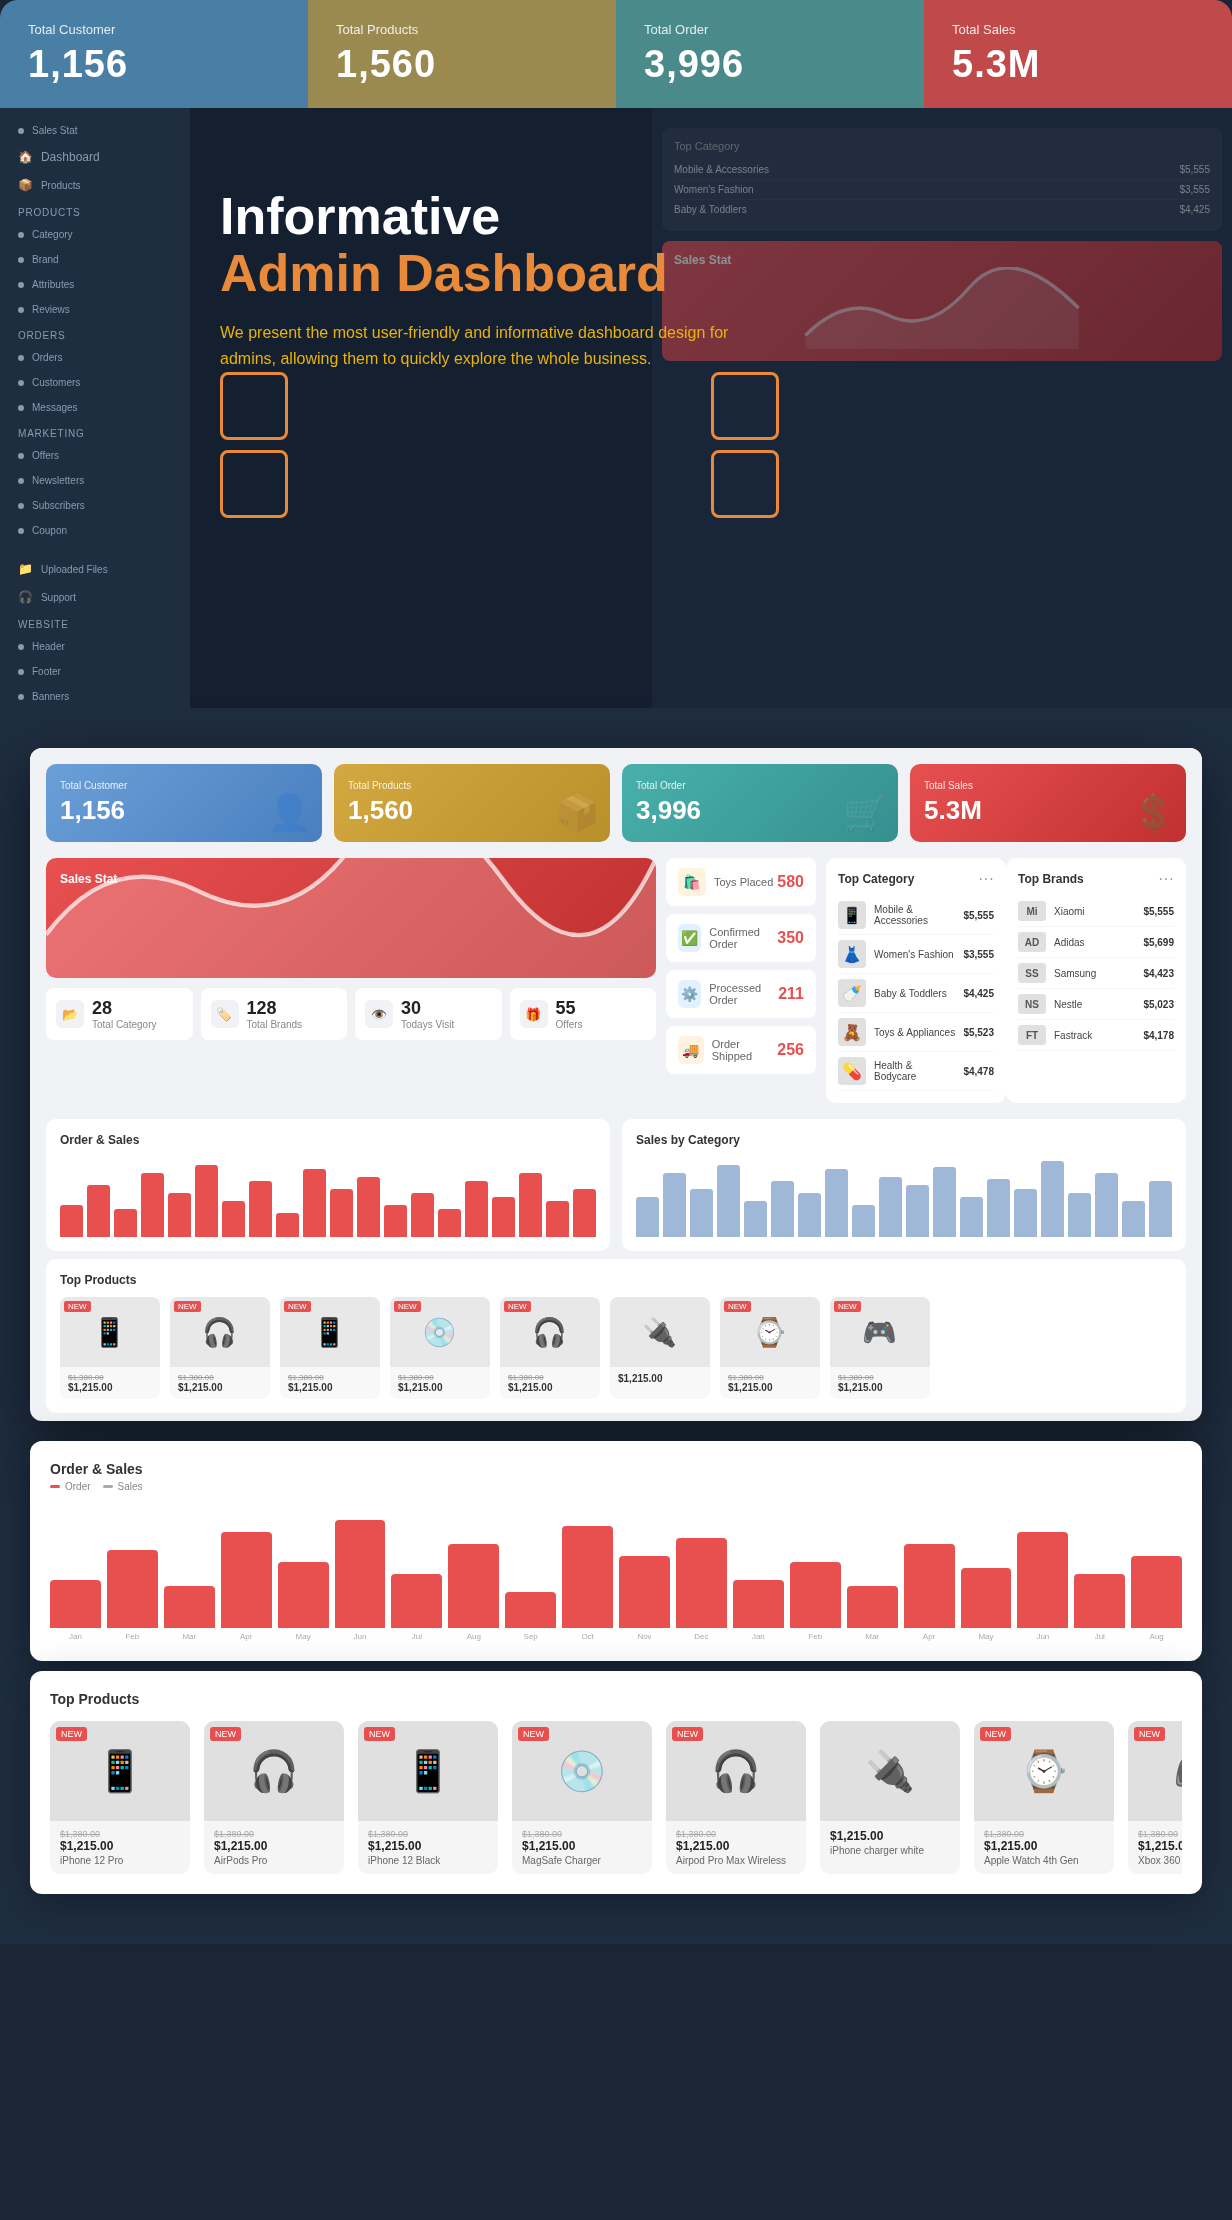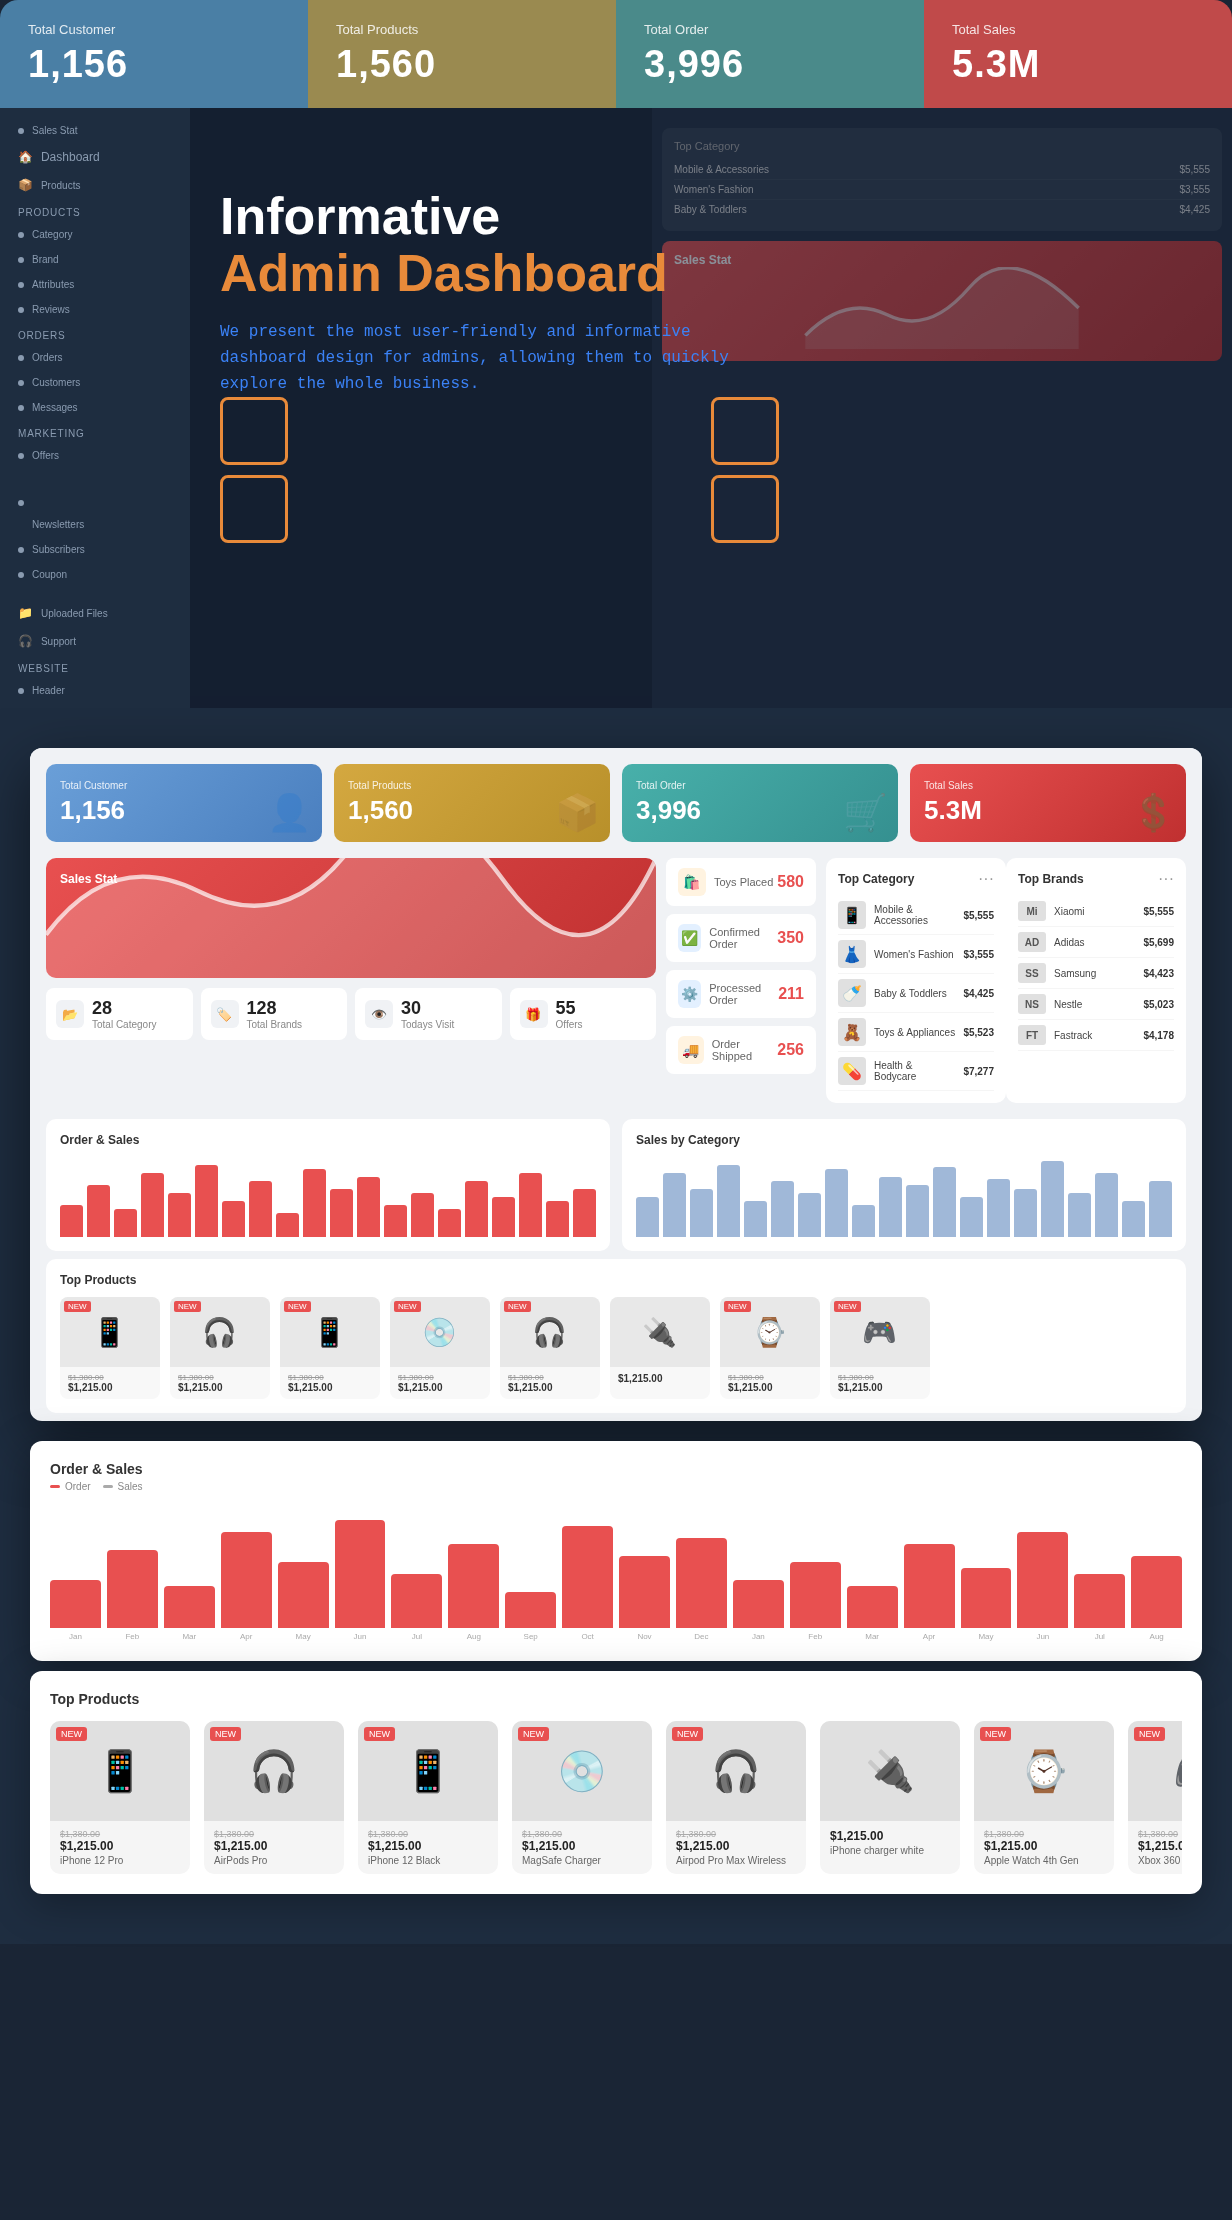--- a/index.html
+++ b/index.html
@@ -416,21 +416,21 @@
         <span class="dot"></span>
         <span style="font-size:10px;">Messages</span>
       </div>
     <div class="sidebar-section-title">Marketing</div>
     <div class="sidebar-item">
         <span class="dot"></span>
         <span style="font-size:10px;">Offers</span>
       </div>
     <div class="sidebar-item">
         <span class="dot"></span>
-        <span style="font-size:10px;margin-top:44px;">Newsletters</span>
+        <span style="font-size:10px;">Newsletters</span>
       </div>
     <div class="sidebar-item">
         <span class="dot"></span>
         <span style="font-size:10px;">Subscribers</span>
       </div>
     <div class="sidebar-item">
         <span class="dot"></span>
         <span style="font-size:10px;">Coupon</span>
       </div>
     <div class="sidebar-section-title"></div>
@@ -454,21 +454,21 @@
     <div class="sidebar-item">
         <span class="dot"></span>
         <span style="font-size:10px;">Banners</span>
       </div>
 
   </div>
 
   <div style="position:relative; z-index:5; flex:1; padding: 80px 40px 40px 220px;">
     <div style="font-size:52px; font-weight:800; color:white; line-height:1.1;">Informative</div>
     <div style="font-size:52px; font-weight:800; color:#e88a3a; line-height:1.1; margin-bottom:18px;">Admin Dashboard</div>
-    <div style="font-size:16px; color:#3b82f6; max-width:560px; line-height:1.6; font-family:Liberation Mono, monospace;">We present the most user-friendly and informative dashboard design for admins, allowing them to quickly explore the whole business.</div>
+    <div style="font-size:16px; color:#eab308; max-width:560px; line-height:1.6; ">We present the most user-friendly and informative dashboard design for admins, allowing them to quickly explore the whole business.</div>
 
     <div class="hero-icon-grid">
       <div class="hero-icon-box"></div>
       <div class="hero-icon-box"></div>
       <div class="hero-icon-box"></div>
       <div class="hero-icon-box"></div>
     </div>
   </div>
 
   <div style="position:absolute; right:0; top:0; width:580px; height:100%; opacity:0.5; z-index:2; overflow:hidden; pointer-events:none;">
@@ -616,21 +616,21 @@
           <span class="cat-val">$4,425</span>
         </div>
         <div class="category-row">
           <div class="cat-thumb">🧸</div>
           <span class="cat-name">Toys &amp; Appliances</span>
           <span class="cat-val">$5,523</span>
         </div>
         <div class="category-row">
           <div class="cat-thumb">💊</div>
           <span class="cat-name">Health &amp; Bodycare</span>
-          <span class="cat-val">$7,277</span>
+          <span class="cat-val">$4,478</span>
         </div>
       </div>
 
       <div class="top-brands-card" style="width:180px;">
         <div class="card-header">
           <span class="card-title">Top Brands</span>
           <span class="card-dots">···</span>
         </div>
         <div class="brand-row">
           <div class="brand-logo">Mi</div>

